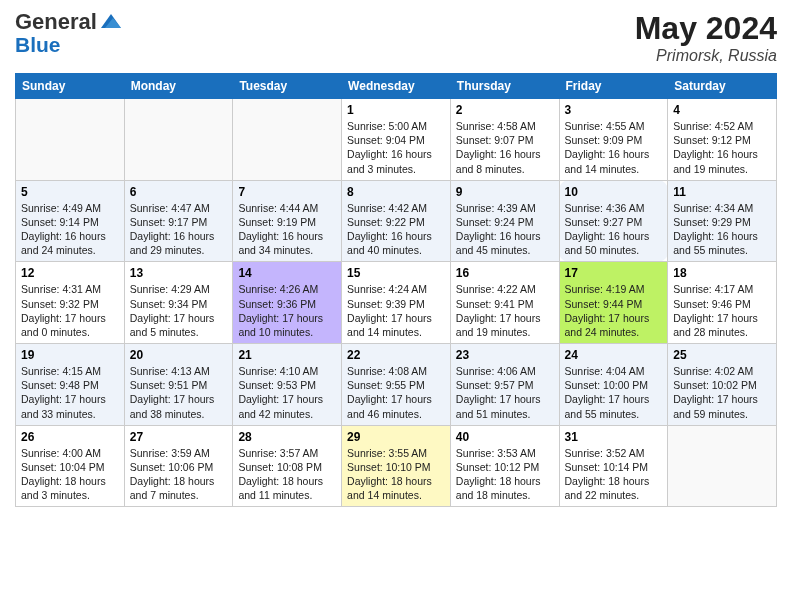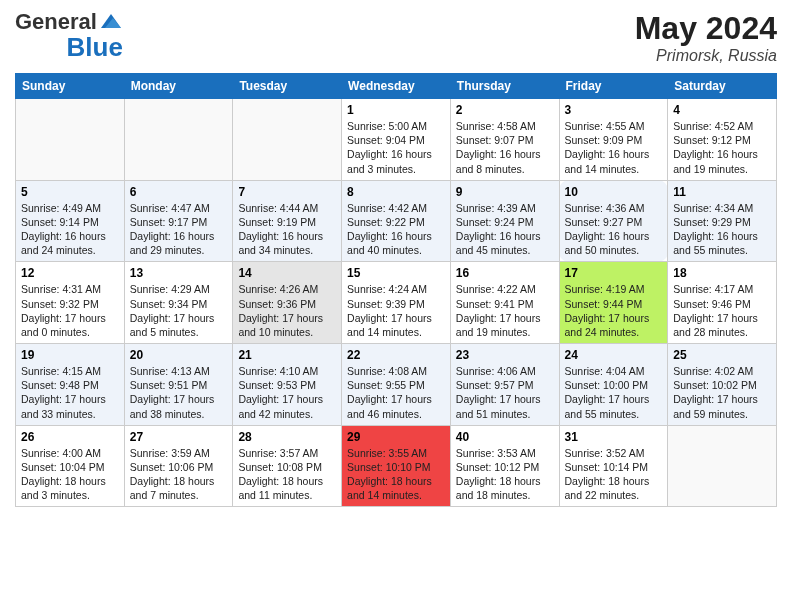--- a/index.html
+++ b/index.html
@@ -115,21 +115,21 @@
   <div class="header">
     <div class="logo">
       <div>
         <div style="display:flex;align-items:center;">
           <span class="logo-text logo-general">General</span>
           <svg class="logo-icon" viewBox="0 0 24 24" xmlns="http://www.w3.org/2000/svg">
             <polygon points="2,18 12,4 22,18" fill="#1a6fbd"></polygon>
             <polygon points="6,18 14,8 22,18" fill="#4fa3e0" opacity="0.6"></polygon>
           </svg>
         </div>
-        <div style="font-size:26px;font-weight:bold;color:#1a6fbd;line-height:1;text-align:right;">Blue</div>
+        <div style="font-size:21px;font-weight:bold;color:#1a6fbd;line-height:1;">Blue</div>
       </div>
     </div>
     <div class="title-block">
       <div class="month-year">May 2024</div>
       <div class="location">Primorsk, Russia</div>
     </div>
   </div>
 
   <table class="calendar">
     <thead>
@@ -236,21 +236,21 @@
 Daylight: 17 hours
 and 0 minutes.</div>
           </td>
           <td style="background-color: rgb(255, 255, 255);">
             <span class="day-number">13</span>
             <div class="day-info" style="white-space: pre-line;">Sunrise: 4:29 AM
 Sunset: 9:34 PM
 Daylight: 17 hours
 and 5 minutes.</div>
           </td>
-          <td style="background-color: #e5e5e5;">
+          <td style="background-color: #c4b5fd;">
             <span class="day-number">14</span>
             <div class="day-info" style="white-space: pre-line;">Sunrise: 4:26 AM
 Sunset: 9:36 PM
 Daylight: 17 hours
 and 10 minutes.</div>
           </td>
           <td style="background-color: rgb(255, 255, 255);">
             <span class="day-number">15</span>
             <div class="day-info" style="white-space: pre-line;">Sunrise: 4:24 AM
 Sunset: 9:39 PM
@@ -345,21 +345,21 @@
 Daylight: 18 hours
 and 7 minutes.</div>
           </td>
           <td style="background-color: rgb(255, 255, 255);">
             <span class="day-number">28</span>
             <div class="day-info" style="white-space: pre-line;">Sunrise: 3:57 AM
 Sunset: 10:08 PM
 Daylight: 18 hours
 and 11 minutes.</div>
           </td>
-          <td style="background-color: #ef4444;">
+          <td style="background-color: #fef9c3;">
             <span class="day-number">29</span>
             <div class="day-info" style="white-space: pre-line;">Sunrise: 3:55 AM
 Sunset: 10:10 PM
 Daylight: 18 hours
 and 14 minutes.</div>
           </td>
           <td style="background-color: rgb(255, 255, 255);">
             <span class="day-number">40</span>
             <div class="day-info" style="white-space: pre-line;">Sunrise: 3:53 AM
 Sunset: 10:12 PM

